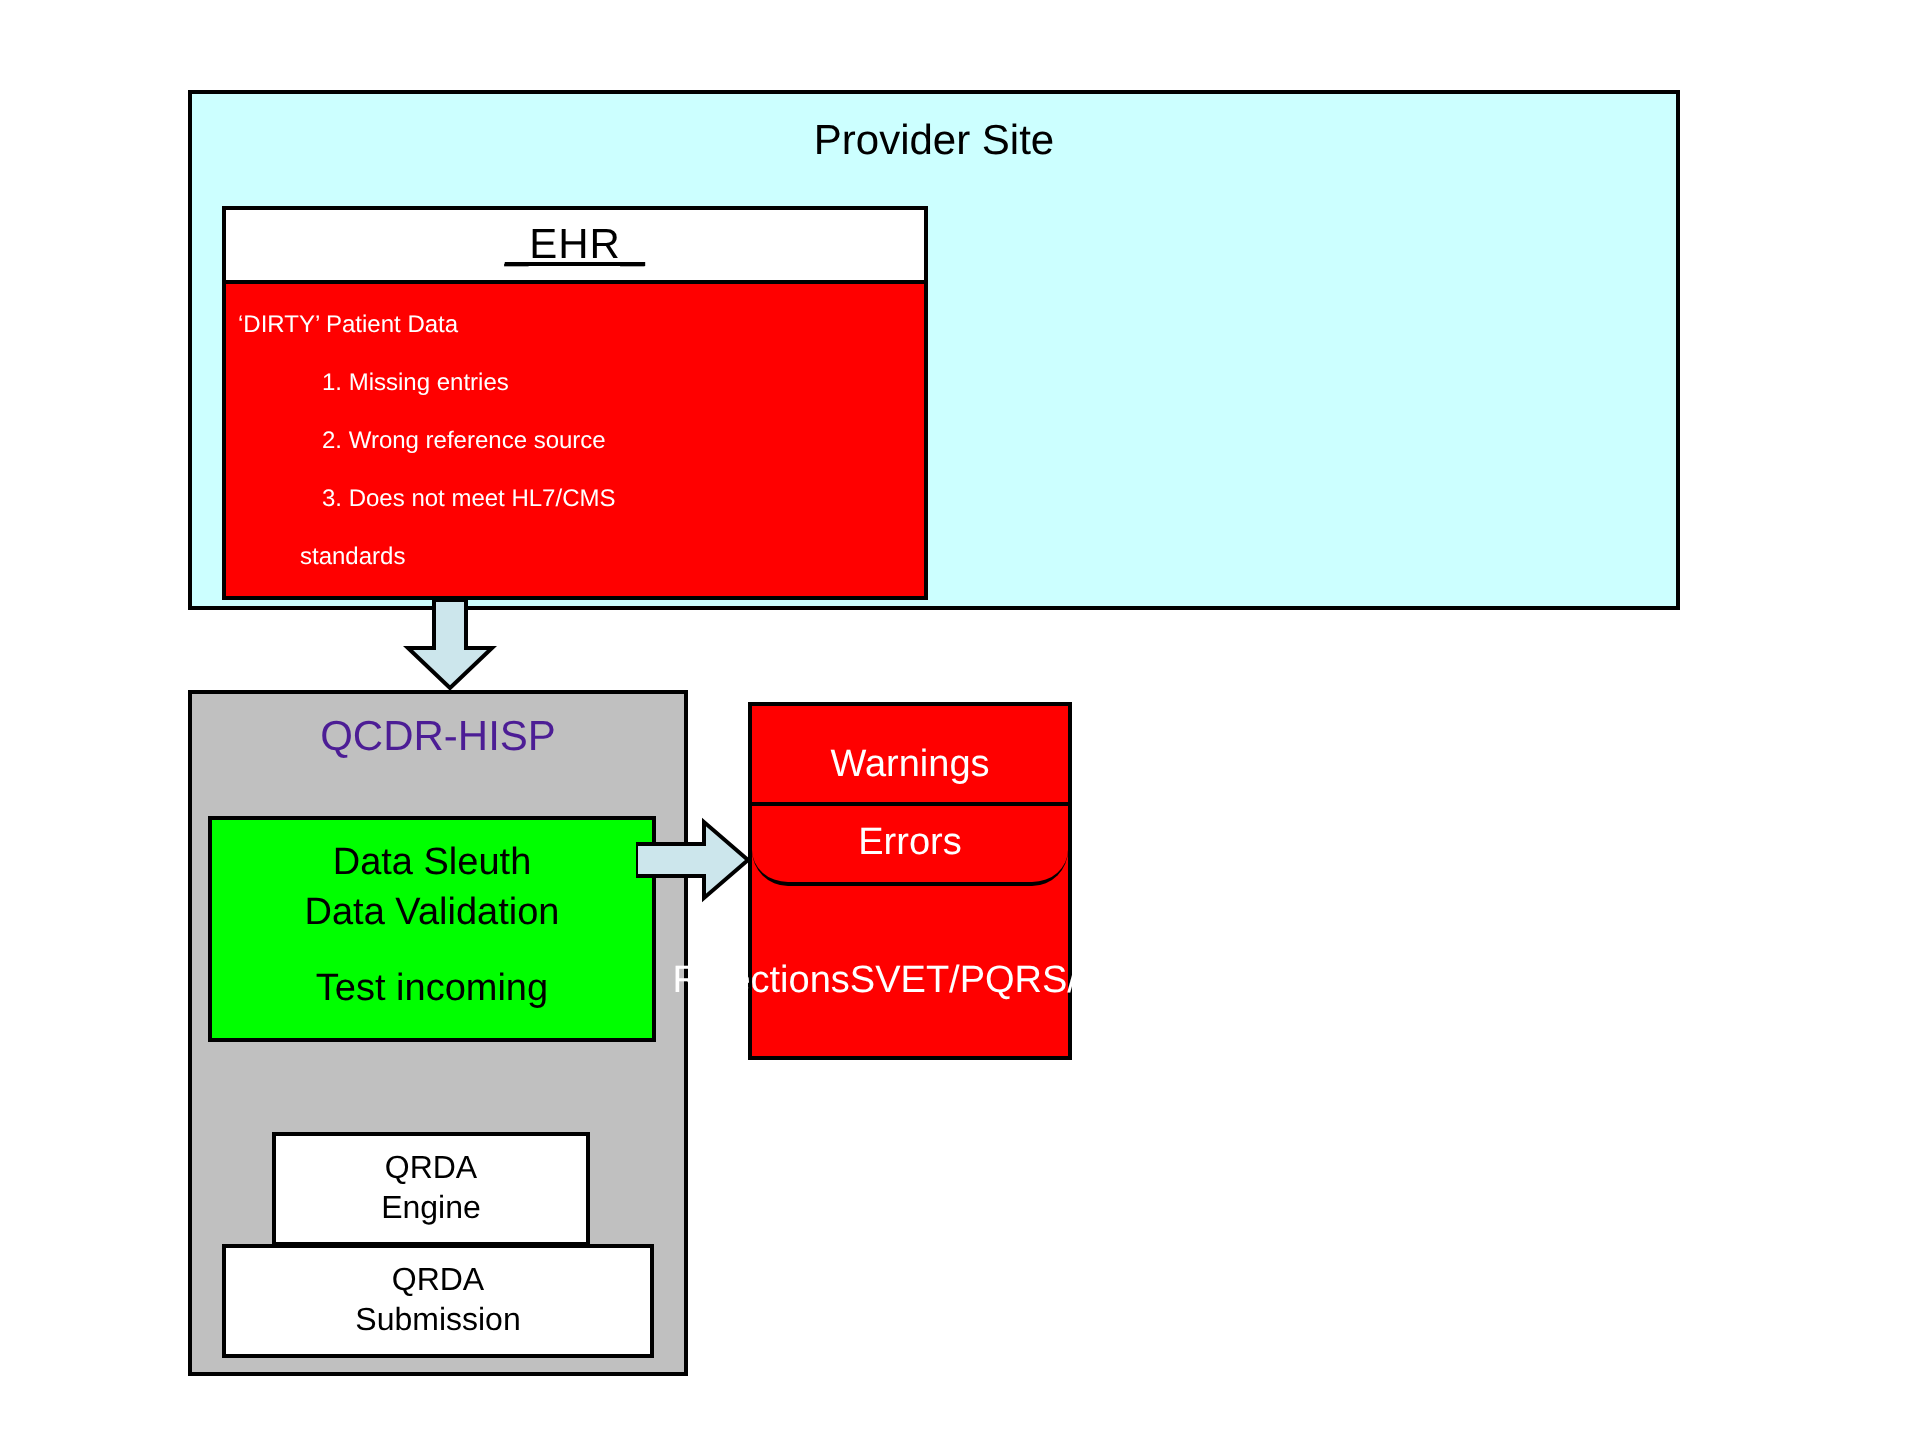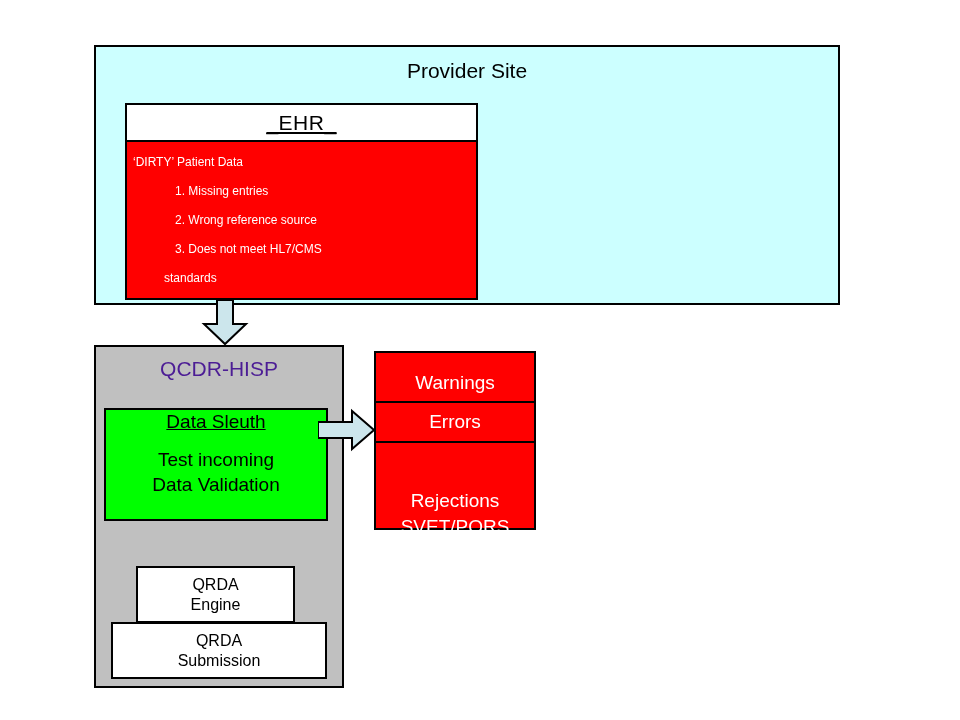--- a/index.html
+++ b/index.html
@@ -38,21 +38,21 @@
     width: 100%;
     text-align: center;
     font-size: 21px;
     color: #000000;
     line-height: 24px;
   }
 
   
   .ehr-box {
     position: absolute;
-    left: 125px;
+    left: 111px;
     top: 103px;
     width: 353px;
     height: 197px;
     border: 2px solid #000000;
     box-sizing: border-box;
     background: #ffffff;
   }
   .ehr-header {
     height: 37px;
     background: #ffffff;
@@ -128,21 +128,21 @@
     width: 224px;
     height: 113px;
     background: #00ff00;
     border: 2px solid #000000;
     box-sizing: border-box;
     text-align: center;
     color: #000000;
   }
   .sleuth-title {
     font-size: 19px;
-    text-decoration: underline;
+    margin-top: 10px;
     line-height: 24px;
   }
   .sleuth-line {
     font-size: 19px;
     line-height: 25px;
   }
   .sleuth-line.first {
     margin-top: 13px;
   }
 
@@ -202,27 +202,25 @@
   }
   .alert-cell {
     border-bottom: 2px solid #000000;
     box-sizing: border-box;
     font-size: 19px;
     display: flex;
     align-items: center;
     justify-content: center;
   }
   .alert-cell.warnings { height: 39px; margin-top: 11px; }
-  .alert-cell.errors { height: 40px; }
+  .alert-cell.errors { height: 40px; border-radius: 18px; }
   .alert-cell.rejections {
     height: 96px;
     border-bottom: none;
-    flex-direction: column;
     line-height: 26px;
-    margin-top: 36px;
   }
   .alert-cell.rejections span { display: block; }
 </style>
 </head>
 <body>
 
 <div id="canvas">
 
   <div class="provider-site">
     <div class="provider-site-title">Provider Site</div>
@@ -246,22 +244,22 @@
       <polygon points="17,0 33,0 33,24 46,24 25,44 4,24 17,24" fill="#cce6ec" stroke="#000000" stroke-width="2" stroke-linejoin="miter"></polygon>
     </svg>
   </div>
 
   <div class="qcdr-box">
     <div class="qcdr-title">QCDR-HISP</div>
   </div>
 
   <div class="sleuth-box">
     <div class="sleuth-title">Data Sleuth</div>
+    <div class="sleuth-line">Data Validation</div>
     <div class="sleuth-line first">Test incoming</div>
-    <div class="sleuth-line">Data Validation</div>
   </div>
 
   <div class="arrow-right">
     <svg width="58" height="45" viewBox="0 0 58 45" xmlns="http://www.w3.org/2000/svg">
       <polygon points="0,14 34,14 34,3 56,22 34,41 34,30 0,30" fill="#cce6ec" stroke="#000000" stroke-width="2" stroke-linejoin="miter"></polygon>
     </svg>
   </div>
 
   <div class="qrda-engine">
     <div>QRDA</div>

